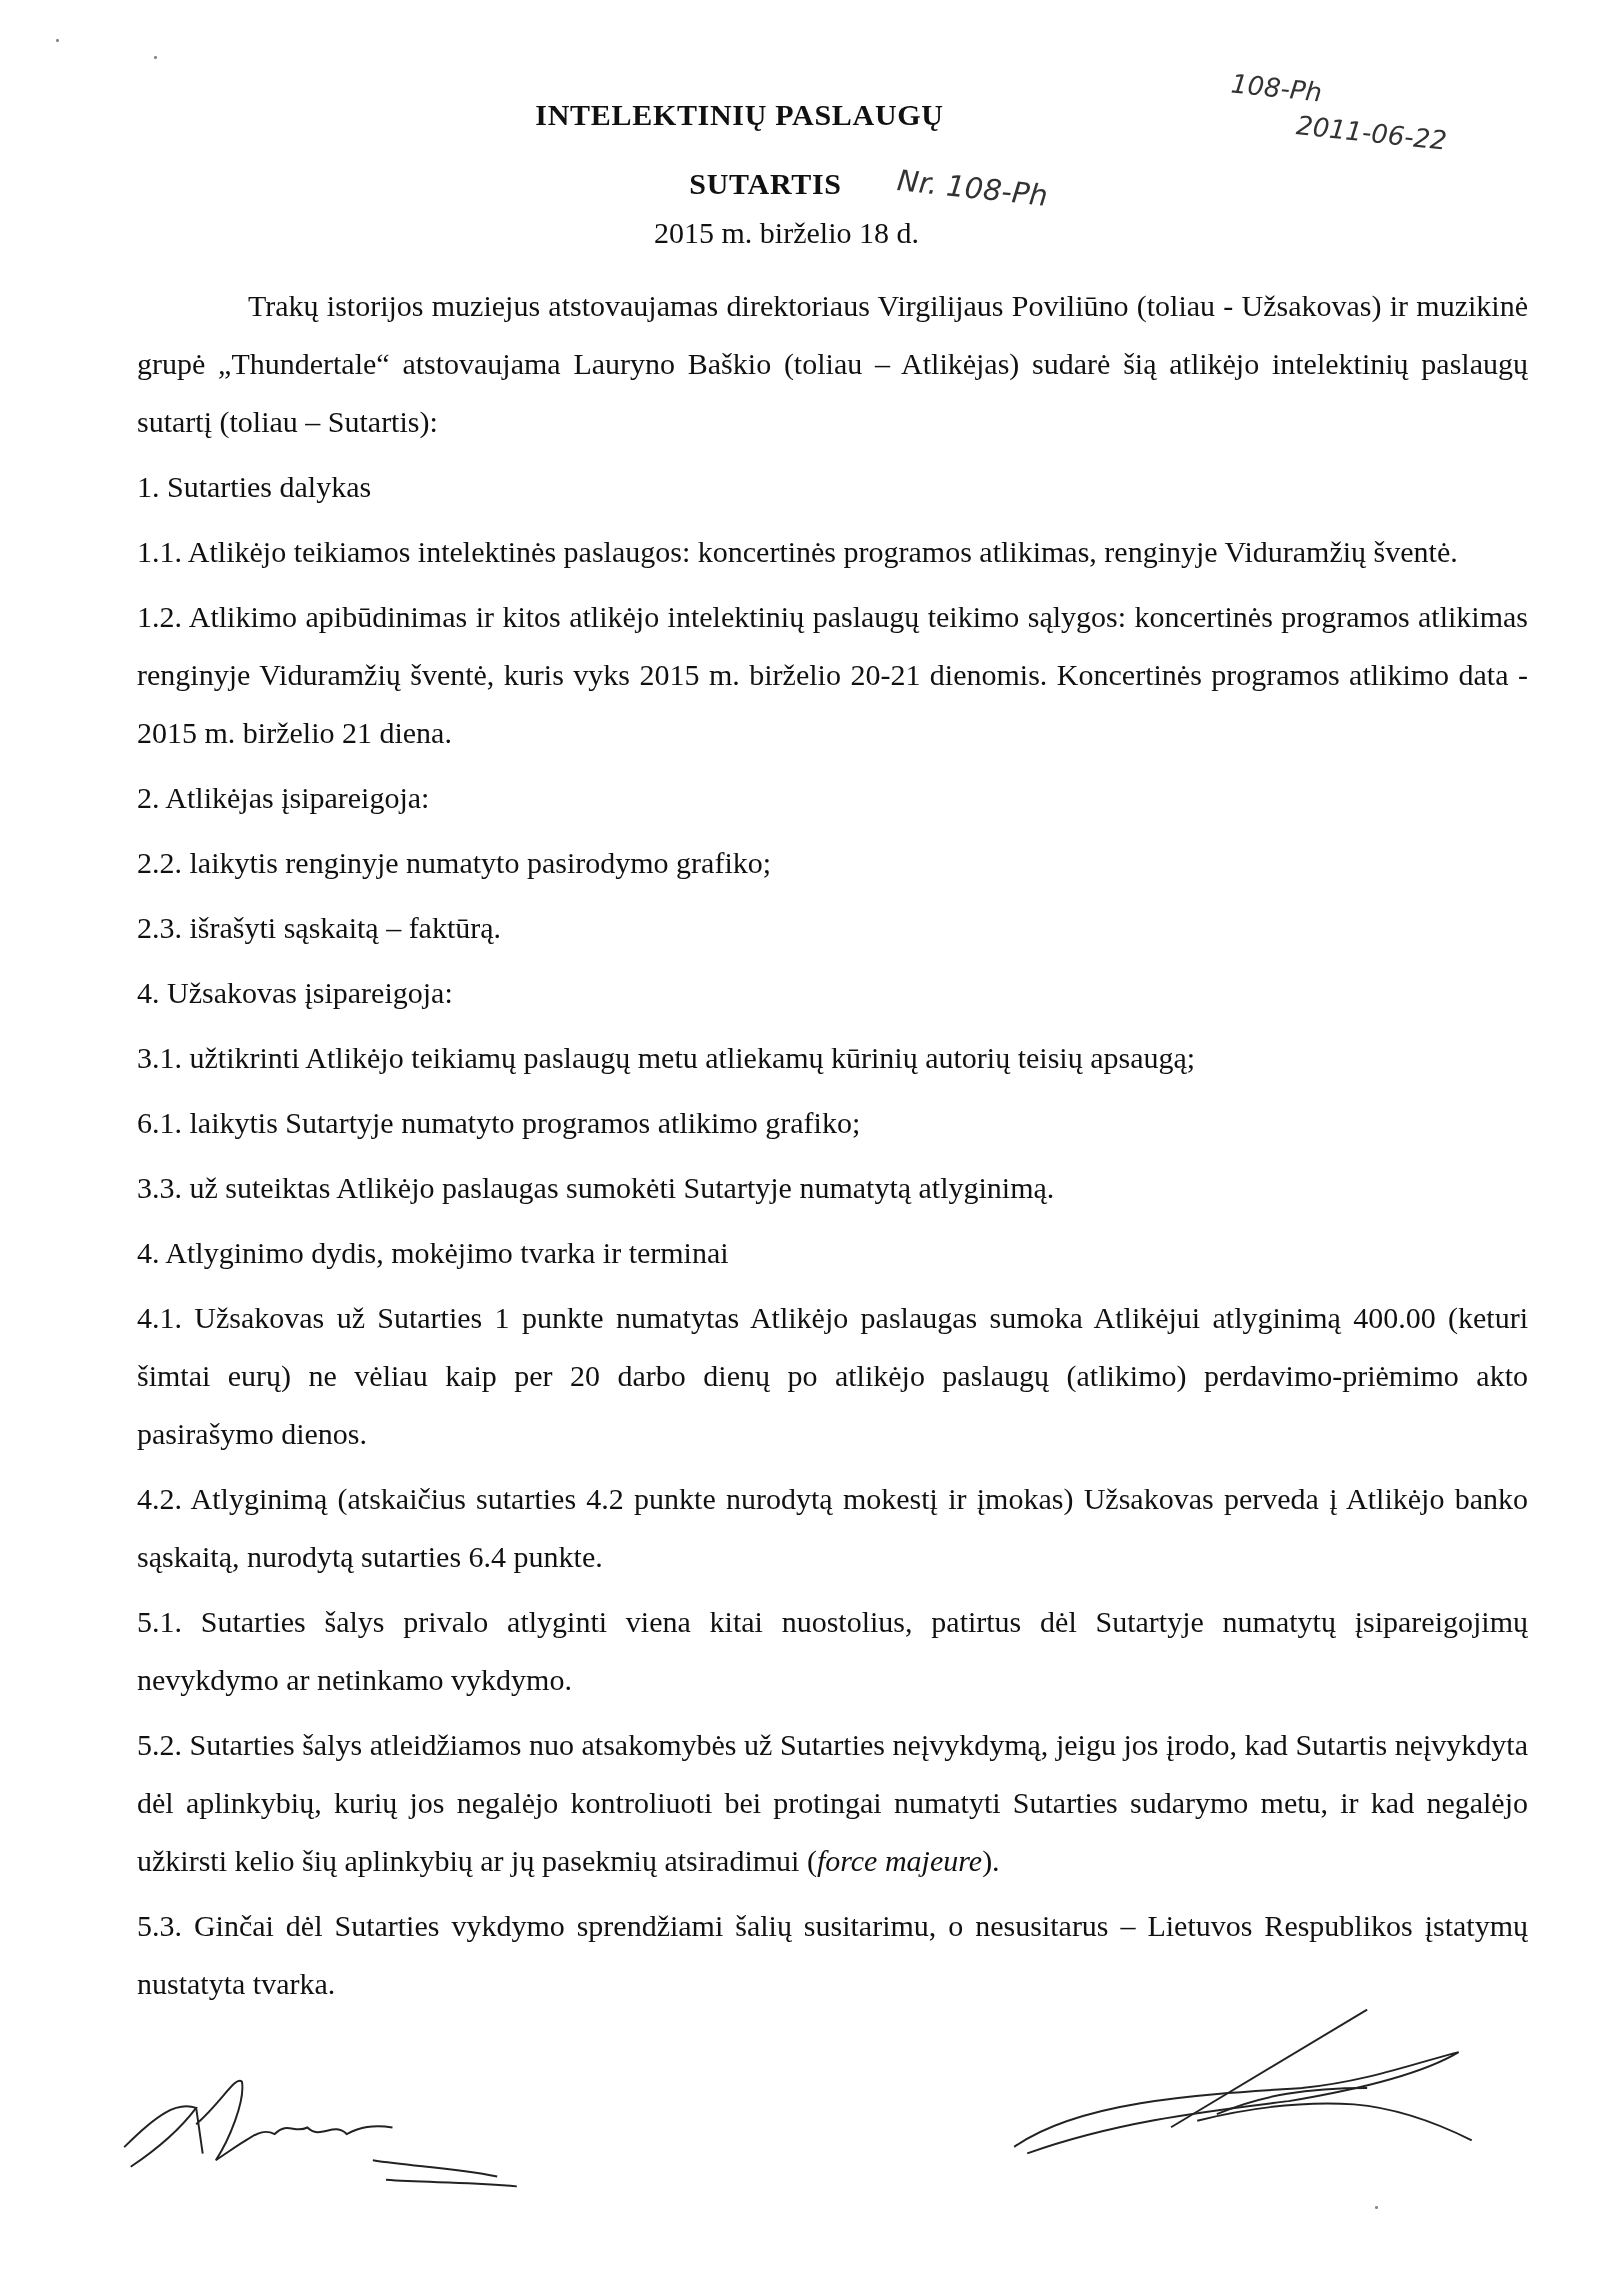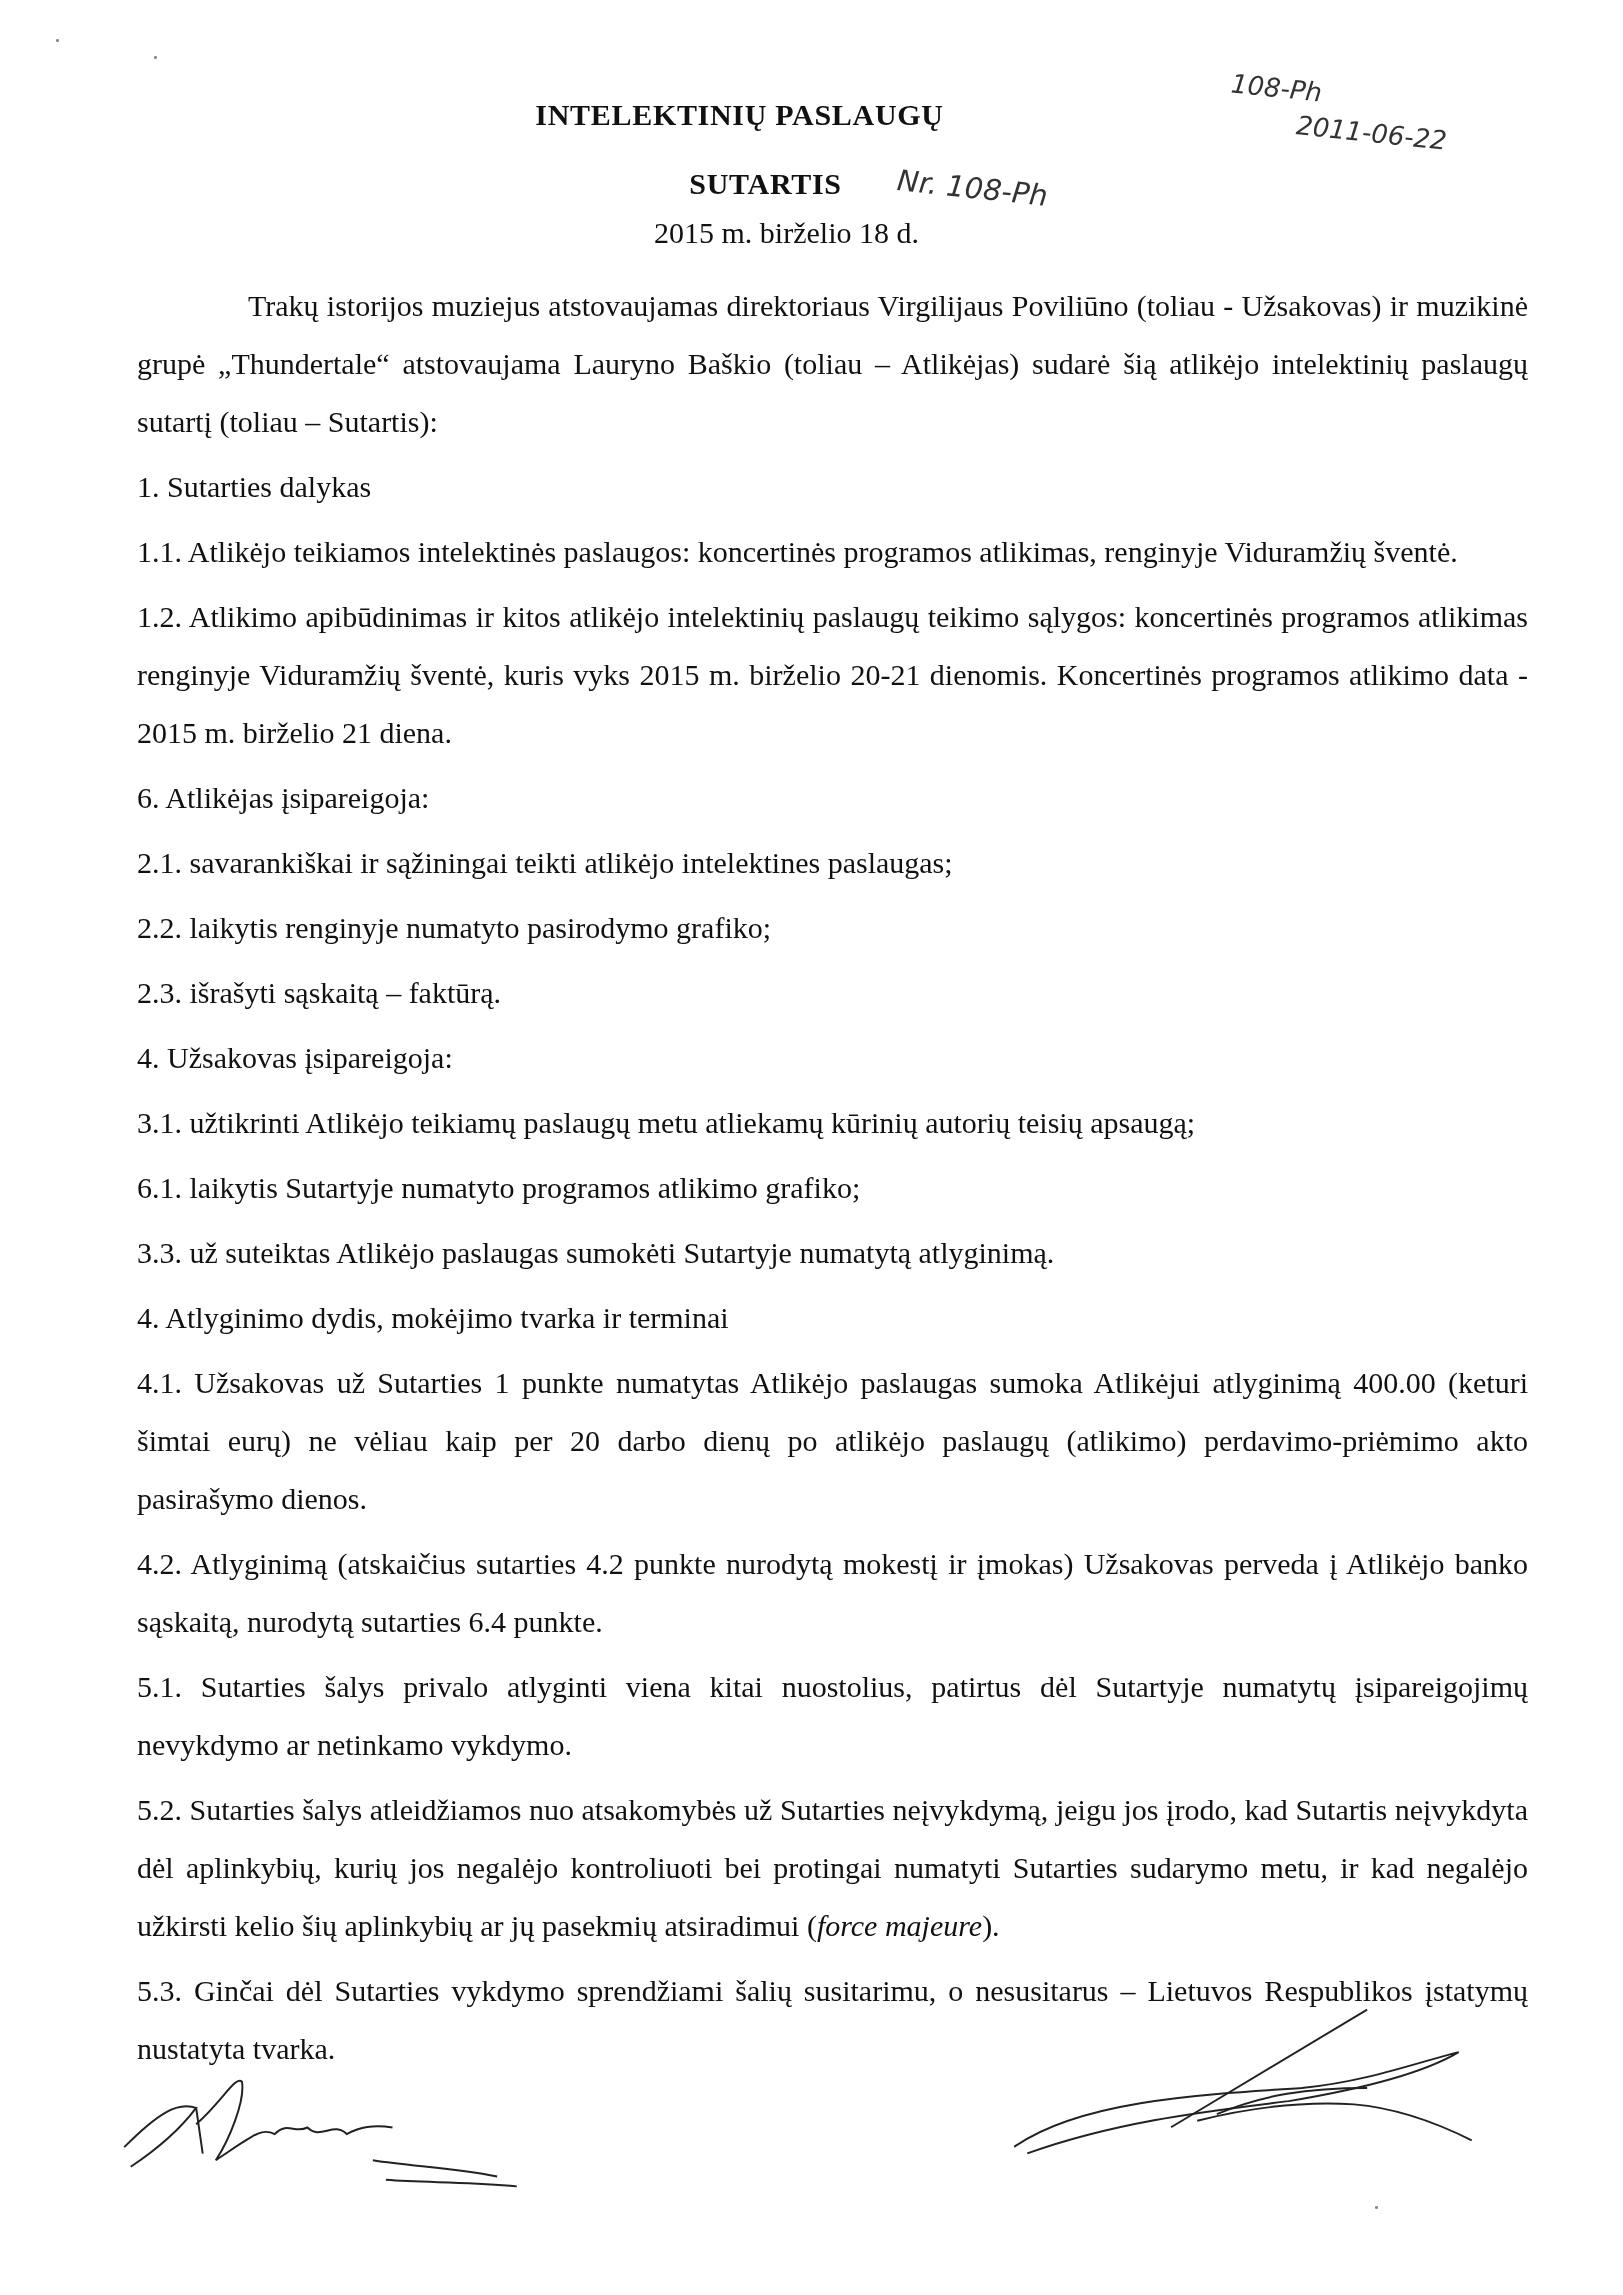--- a/index.html
+++ b/index.html
@@ -31,22 +31,21 @@
   <div class="title t2">SUTARTIS</div>
   <div class="date">2015  m. birželio 18 d.</div>
 
   <div class="body">
     <p class="indent">Trakų istorijos muziejus atstovaujamas direktoriaus Virgilijaus Poviliūno (toliau - Užsakovas) ir muzikinė grupė „Thundertale“ atstovaujama Lauryno Baškio  (toliau – Atlikėjas) sudarė šią atlikėjo intelektinių paslaugų sutartį (toliau – Sutartis):</p>
 
     <p class="heading">1. Sutarties dalykas</p>
     <p>1.1. Atlikėjo teikiamos intelektinės paslaugos: koncertinės programos atlikimas,  renginyje Viduramžių šventė.</p>
     <p>1.2. Atlikimo apibūdinimas ir kitos atlikėjo intelektinių paslaugų teikimo sąlygos: koncertinės programos atlikimas renginyje Viduramžių šventė, kuris vyks 2015 m. birželio 20-21 dienomis. Koncertinės programos atlikimo data - 2015 m. birželio 21 diena.</p>
 
-    <p class="heading">6. Atlikėjas įsipareigoja:</p>
-    <p>2.1. savarankiškai ir sąžiningai teikti atlikėjo intelektines paslaugas;</p>
+    <p class="heading">2. Atlikėjas įsipareigoja:</p>
     <p>2.2. laikytis renginyje numatyto pasirodymo grafiko;</p>
     <p>2.3. išrašyti sąskaitą – faktūrą.</p>
 
     <p class="heading">4. Užsakovas įsipareigoja:</p>
     <p>3.1. užtikrinti Atlikėjo teikiamų paslaugų metu atliekamų kūrinių autorių teisių apsaugą;</p>
     <p>6.1. laikytis Sutartyje numatyto programos atlikimo grafiko;</p>
     <p>3.3. už suteiktas Atlikėjo paslaugas sumokėti Sutartyje numatytą atlyginimą.</p>
 
     <p class="heading">4. Atlyginimo dydis, mokėjimo tvarka ir terminai</p>
     <p>4.1. Užsakovas už Sutarties 1 punkte numatytas Atlikėjo paslaugas sumoka Atlikėjui atlyginimą 400.00 (keturi šimtai eurų) ne vėliau kaip per 20 darbo  dienų po atlikėjo paslaugų (atlikimo) perdavimo-priėmimo akto pasirašymo dienos.</p>

